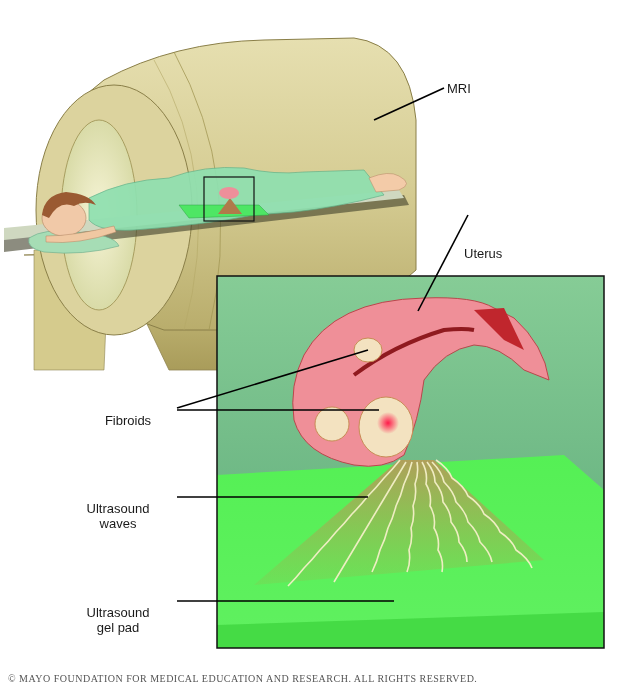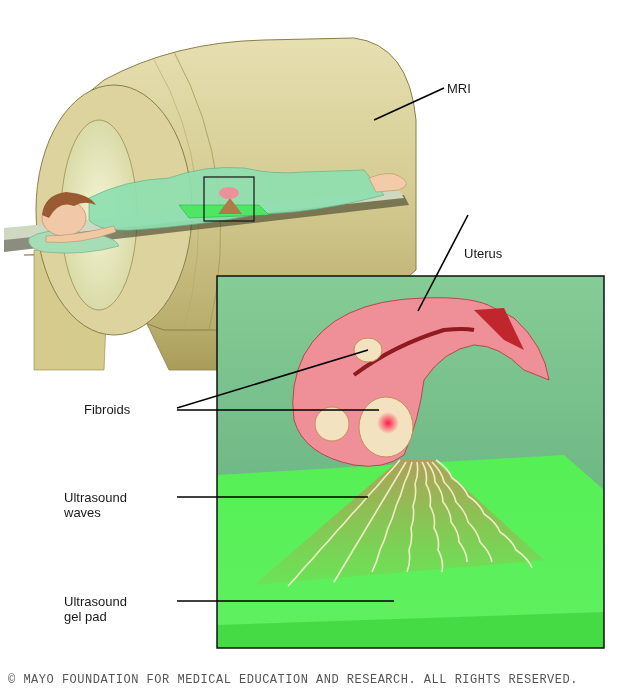--- a/index.html
+++ b/index.html
@@ -1,20 +1,20 @@
 <!DOCTYPE html>
 <html><head>
 <meta charset="utf-8">
 <style>
   html, body { margin: 0; padding: 0; background: #ffffff; }
   body { width: 632px; height: 689px; position: relative; overflow: hidden; font-family: "Liberation Sans", sans-serif; }
   #stage { position: absolute; left: 4px; top: 0; width: 632px; height: 499px; }
   .label { position: absolute; font-size: 13px; color: #1a1a1a; line-height: 15px; font-family: "Liberation Sans", sans-serif; }
-  .label.right { text-align: left; }
-  .copyright { position: absolute; left: 4px; top: 673px; font-size: 12px; letter-spacing: 0.5px; color: #555; font-family: Liberation Mono, monospace; }
+  .label.right { text-align: center; margin-top: 11px; }
+  .copyright { position: absolute; left: 4px; top: 673px; font-size: 10px; letter-spacing: 0.5px; color: #555; font-family: Liberation Serif, serif; }
 </style>
 </head>
 <body>
 
 <div id="stage">
 <svg width="632" height="689" viewBox="0 0 632 689" xmlns="http://www.w3.org/2000/svg">
   <defs>
     <linearGradient id="mriGrad" x1="0" y1="0" x2="0" y2="1">
       <stop offset="0" stop-color="#e6dfb0"></stop>
       <stop offset="0.5" stop-color="#d6cd94"></stop>

